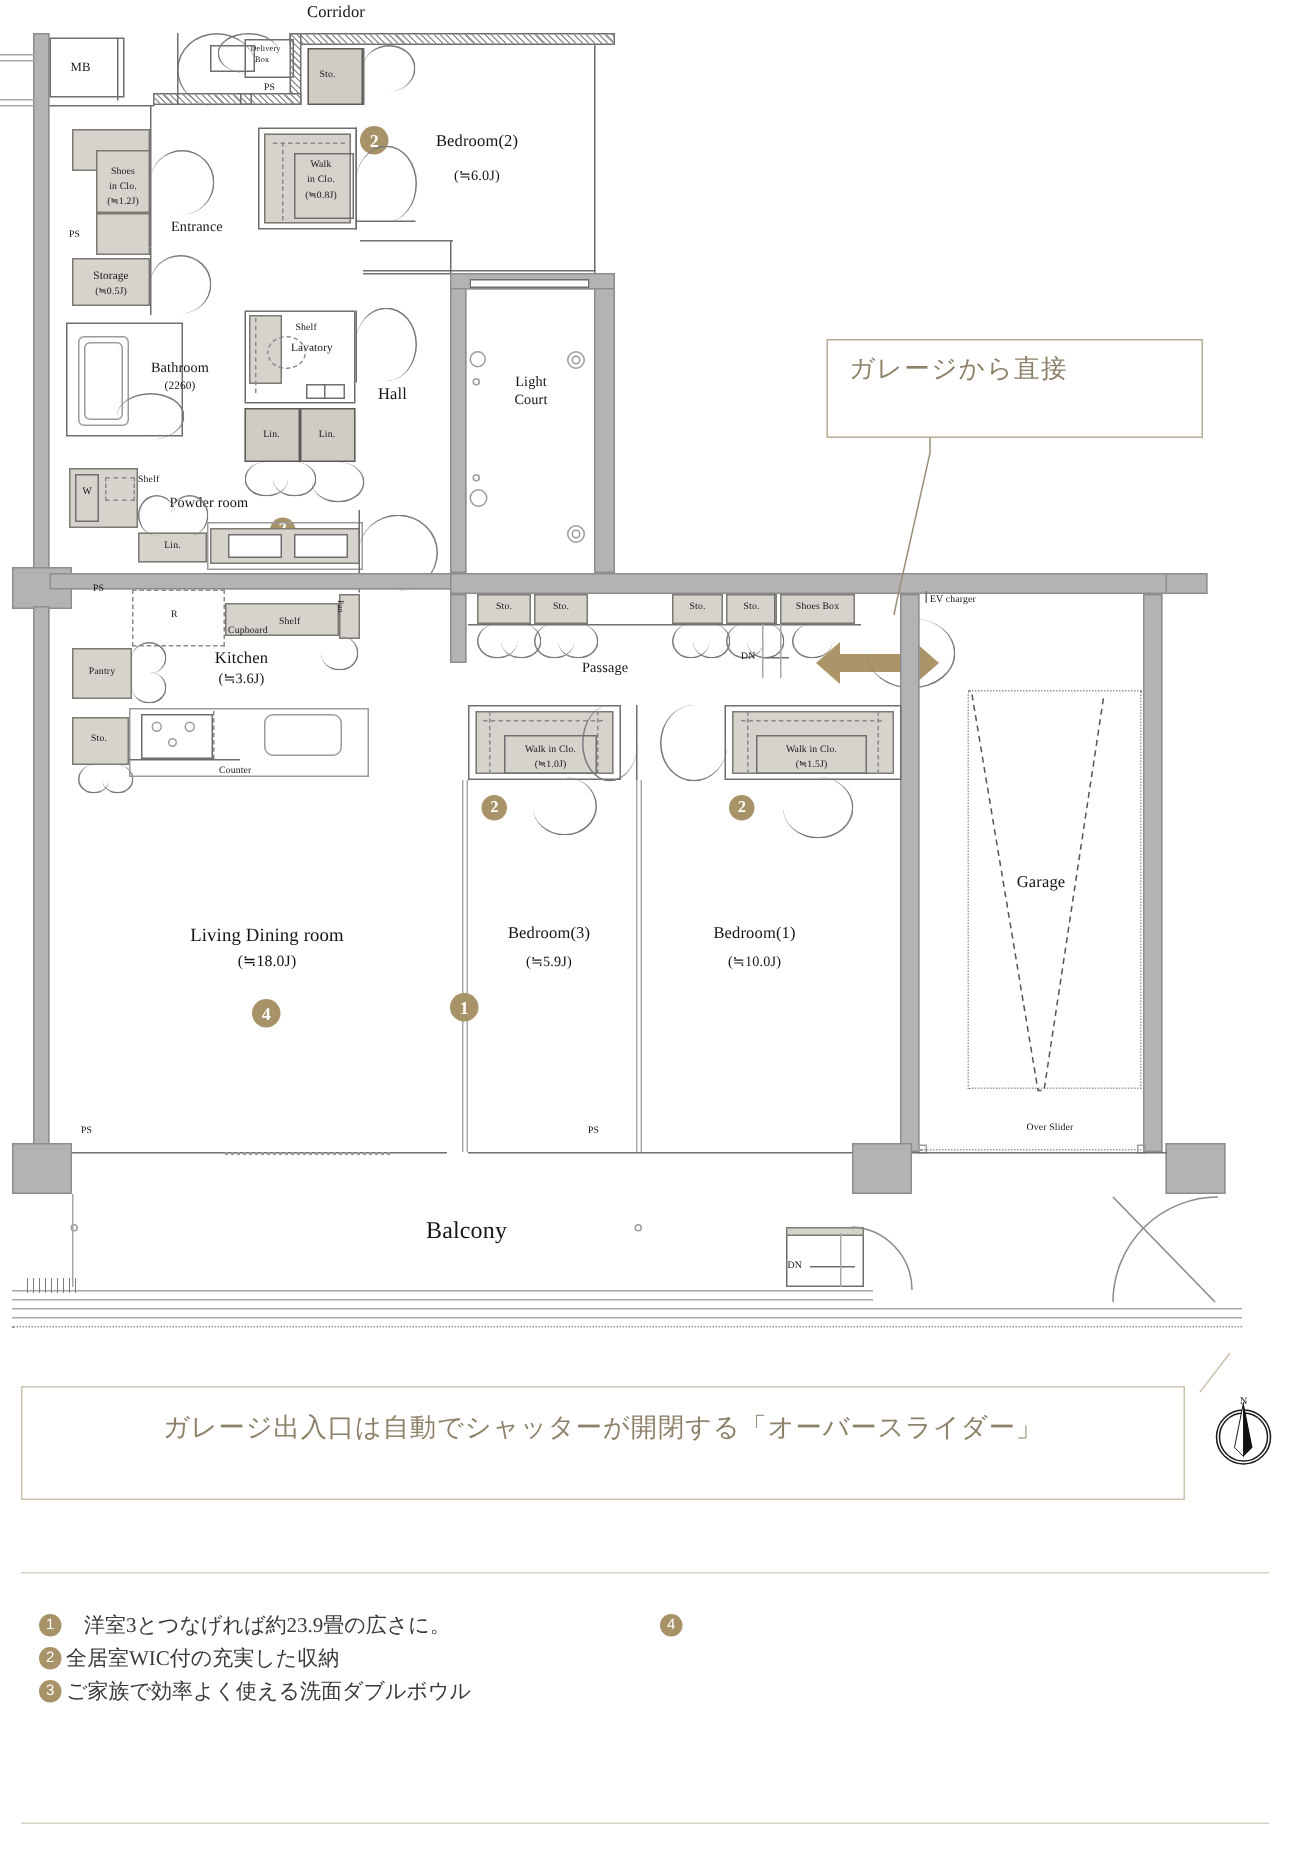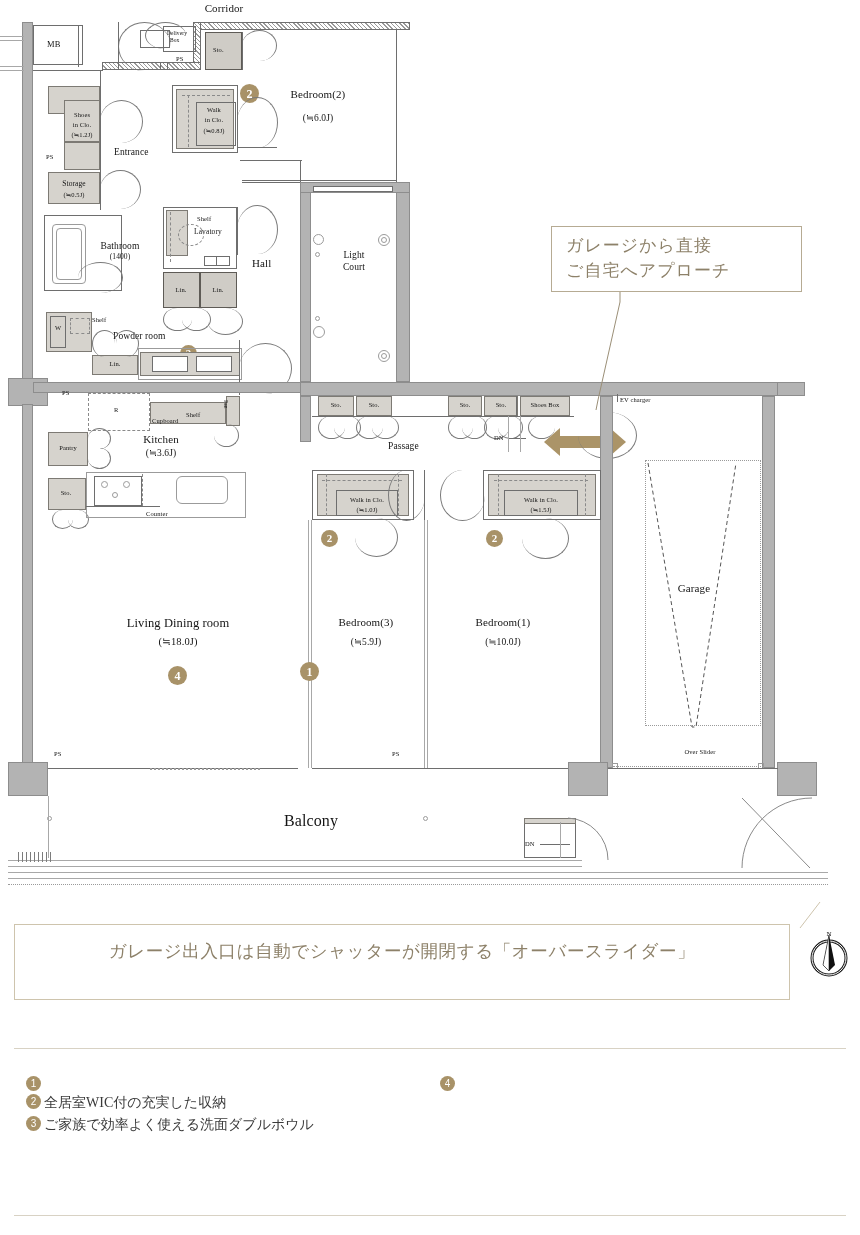--- a/index.html
+++ b/index.html
@@ -153,21 +153,21 @@
     <div class="fill" style="left:48px;top:172px;width:52px;height:32px;"></div>
     <div class="lbl f7 c" style="left:74px;top:180px;">Storage</div>
     <div class="lbl f6 c" style="left:74px;top:191px;">(≒0.5J)</div>
     <div class="arc arc-tr" style="left:100px;top:170px;width:40px;height:38px;"></div>
     <div class="vline" style="left:100px;top:165px;height:45px;"></div>
 
     <div class="thin" style="left:44px;top:215px;width:78px;height:76px;"></div>
     <div class="thin2" style="left:52px;top:224px;width:34px;height:60px;border-radius:4px;"></div>
     <div class="thin2" style="left:56px;top:228px;width:26px;height:52px;border-radius:4px;"></div>
     <div class="lbl f9 c" style="left:120px;top:241px;">Bathroom</div>
-    <div class="lbl f7 c" style="left:120px;top:253px;">(1400)</div>
+    <div class="lbl f7 c" style="left:120px;top:253px;">(2260)</div>
     <div class="arc arc-tr" style="left:78px;top:262px;width:44px;height:30px;"></div>
 
     <div class="thin" style="left:163px;top:207px;width:74px;height:62px;"></div>
     <div class="fill" style="left:166px;top:210px;width:22px;height:46px;"></div>
     <div class="lbl f6" style="left:197px;top:215px;">Shelf</div>
     <div class="lbl f7" style="left:194px;top:228px;">Lavatory</div>
     <div class="dash" style="left:170px;top:212px;width:0;height:50px;border-width:0 0 0 1px;"></div>
     <div class="dash" style="left:178px;top:224px;width:26px;height:22px;border-radius:50%;border-width:1px;"></div>
     <div class="thin" style="left:204px;top:256px;width:26px;height:10px;"></div>
     <div class="vline" style="left:216px;top:256px;height:10px;"></div>
@@ -375,21 +375,20 @@
     <div class="lbl f6" style="left:525px;top:840px;">DN</div>
     <div class="hline" style="left:540px;top:844px;width:30px;"></div>
     <div class="vline2" style="left:560px;top:822px;height:36px;"></div>
     <svg class="ab" style="left:566px;top:816px;" width="46" height="48">
       <path d="M2 2 A42 42 0 0 1 42 44" stroke="#8a8a8a" stroke-width="1" fill="none"></path>
     </svg>
 
     <div class="callout" style="left:551px;top:226px;width:251px;height:66px;"></div>
     <div class="ab" style="left:566px;top:234px;width:230px;">
       <div class="callout-text">ガレージから直接</div>
-      <div class="callout-text">ご自宅へアプローチ</div>
     </div>
     <svg class="ab" style="left:590px;top:292px;" width="40" height="120">
       <path d="M30 0 L30 10 L8 108 L6 118" stroke="#9b8f77" stroke-width="1" fill="none"></path>
     </svg>
 
   </div>
 
   <svg class="ab" style="left:700px;top:900px;" width="130" height="32">
     <path d="M120 2 L100 28" stroke="#cec4ad" stroke-width="1" fill="none"></path>
   </svg>
@@ -408,20 +407,21 @@
   </div>
 
   <div class="rule" style="left:14px;top:1048px;width:832px;"></div>
   <div class="rule" style="left:14px;top:1215px;width:832px;"></div>
 
   <div class="ab" style="left:26px;top:1074px;width:400px;">
 
     <div class="note-row">
       <div class="note-badge">1</div>
       <div class="note-txt">
+        <span class="ind">洋室3とつなげれば約23.9畳の広さに。</span>
       </div>
     </div>
 
     <div class="note-row">
       <div class="note-badge">2</div>
       <div class="note-txt">
         <span>全居室WIC付の充実した収納</span>
       </div>
     </div>
 

